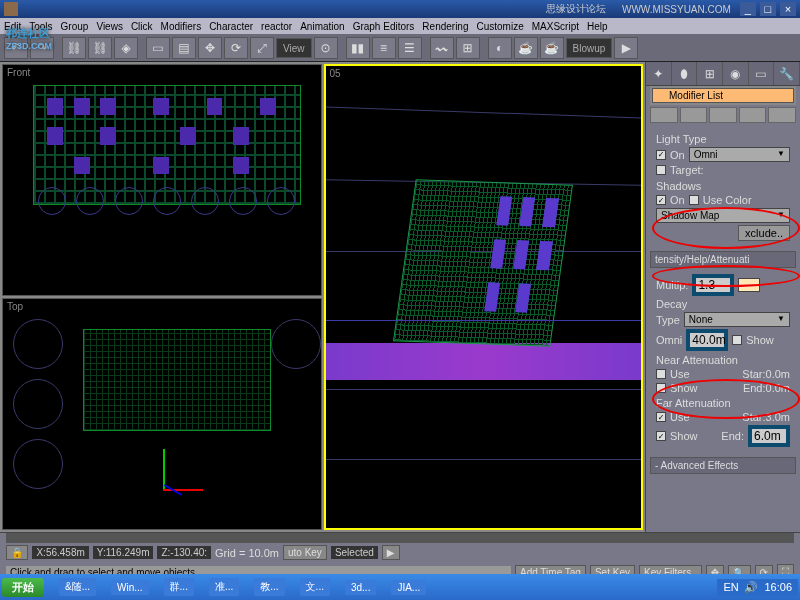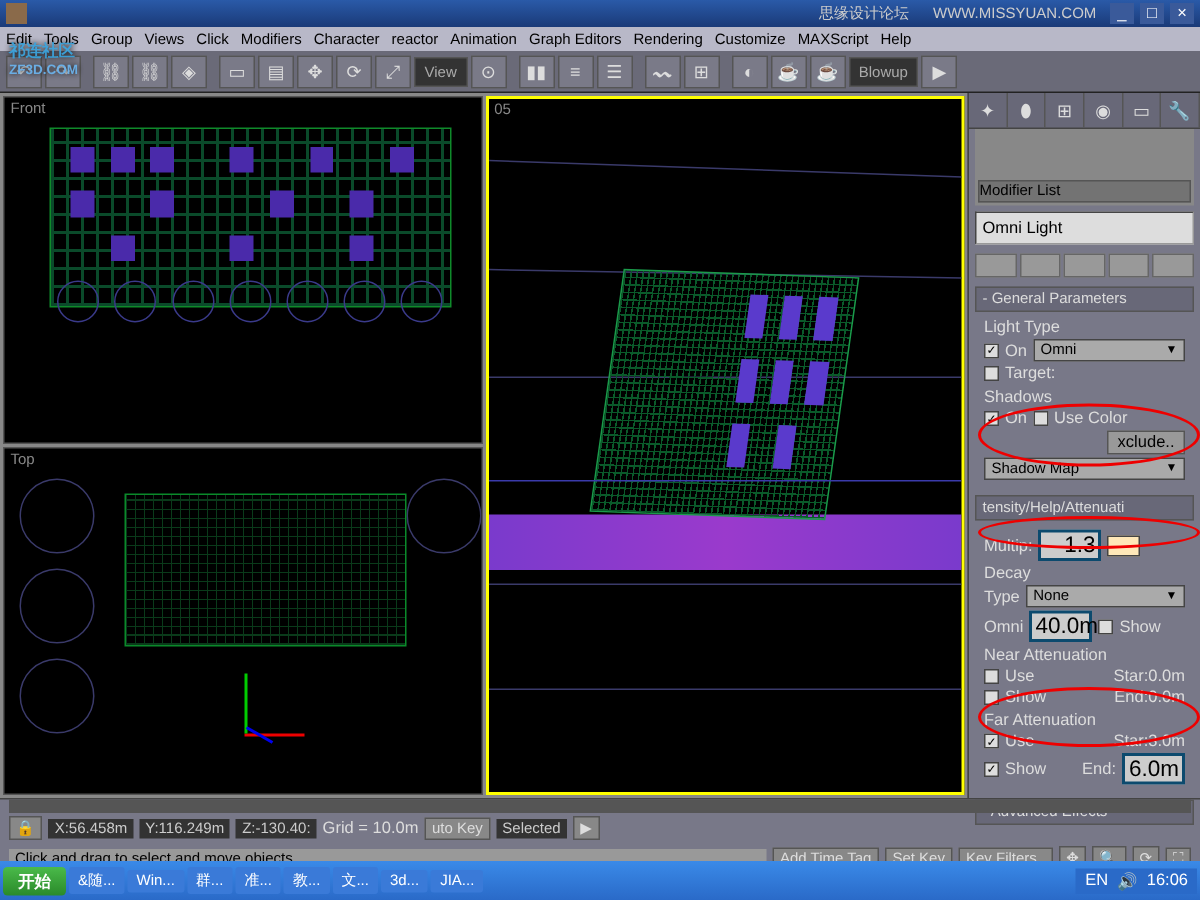--- a/index.html
+++ b/index.html
@@ -43,43 +43,43 @@
   border:1px solid #1a9a4a; }
 .pwin { position:absolute; background:#5a3acc; }
 .ground { position:absolute; top:60%; left:0; right:0; height:8%; background:linear-gradient(90deg,#7a3acc,#9a3acc,#7a3acc); }
 .sidepanel { width:155px; background:#787888; display:flex; flex-direction:column; border-left:1px solid #444; }
 .sidetabs { height:24px; display:flex; background:#686878; border-bottom:1px solid #444; }
 .sidetabs span { flex:1; text-align:center; color:#ddd; line-height:24px; border-right:1px solid #555; font-size:12px; }
 .namebox { background:#aaa; margin:4px; padding:2px; display:flex; align-items:center; }
 .namebox input { flex:1; background:#ccc; border:1px solid #666; padding:1px 4px; font-size:10px; }
 .namebox .cchip { width:16px; height:14px; background:#ffcc00; margin-left:4px; border:1px solid #444; }
 .modlist { background:#888; margin:0 4px; padding:2px; }
-.modsel { background:#737373; padding:1px 0; border:1px solid #555; font-size:10px;margin-top:32px; }
+.modsel { background:#fdba74; padding:1px 16px; border:1px solid #555; font-size:10px; }
 .stack { background:#ddd; margin:4px; height:60px; padding:4px; font-size:10px; color:#000; border:1px inset #999; }
 .stackbtns { display:flex; gap:2px; margin:2px 4px; }
 .stackbtns span { flex:1; height:16px; background:#999; border:1px solid #666; }
 .rollout { background:#787888; margin:4px 4px 0; }
 .rhead { background:#686878; color:#ddd; padding:2px 4px; font-size:10px; border:1px solid #555; }
 .rbody { padding:4px 6px; color:#ddd; font-size:10px; }
 .row { display:flex; align-items:center; gap:4px; margin:2px 0; }
 .chk { width:10px; height:10px; background:#ddd; border:1px solid #444; display:inline-flex; align-items:center; justify-content:center; font-size:8px; color:#000; }
 .dd { background:#aaa; color:#000; padding:1px 4px; border:1px solid #444; flex:1; font-size:10px; display:flex; }
 .dd::after { content:"▼"; margin-left:auto; font-size:8px; }
-.spin { background:#ccc; color:#000; padding:0 2px; border:2px solid #0c4a6e; font-size:15px; width:42px; text-align:right; }
+.spin { background:#ccc; color:#000; padding:0 2px; border:4px solid #0c4a6e; font-size:12px; width:42px; }
 .redoval { position:absolute; border:2px solid #e00; border-radius:50%; pointer-events:none; z-index:50; }
 .bottombar { background:#787888; height:50px; display:flex; flex-direction:column; border-top:1px solid #444; }
 .slider { height:14px; display:flex; align-items:center; padding:0 6px; color:#ccc; font-size:9px; }
 .slider .track { flex:1; height:6px; background:#555; margin:0 6px; position:relative; }
 .slider .thumb { position:absolute; left:0; width:10px; height:10px; top:-2px; background:#aaa; }
 .timeline { height:14px; background:#555; margin:0 6px; position:relative; }
 .statusrow { display:flex; align-items:center; gap:4px; padding:2px 6px; color:#ddd; font-size:10px; }
 .statusrow .btn { background:#888; border:1px solid #555; padding:1px 4px; font-size:10px; }
 .statusrow .fld { background:#333; color:#ccc; padding:1px 4px; font-size:10px; }
 .statusrow .msg { flex:1; background:#999; color:#000; padding:1px 4px; font-size:10px; }
-.taskbar { position:absolute; bottom:0; left:0; right:0; height:26px; background:linear-gradient(#3a8ae8,#2a6ac8); display:flex; align-items:center; padding:0 2px; gap:2px; }
+.taskbar { position:absolute; bottom:0; left:0; right:0; height:26px; background:linear-gradient(#3a8ae8,#2a6ac8); display:flex; align-items:center; padding:0 2px; gap:15px; }
 .taskbar .start { background:linear-gradient(#4aba4a,#2a8a2a); color:#fff; padding:2px 10px; border-radius:3px; font-size:11px; font-weight:bold; }
 .taskbar .titem { background:#3a7ad8; color:#fff; padding:2px 6px; font-size:10px; border-radius:2px; max-width:60px; overflow:hidden; white-space:nowrap; }
 .taskbar .tray { margin-left:auto; background:#2a6ac8; padding:2px 6px; color:#fff; font-size:10px; display:flex; gap:6px; }
 .watermark-logo { position:absolute; top:24px; left:6px; z-index:60; color:#3aa0d8; font-weight:bold; font-size:14px; text-shadow:0 0 4px #000; opacity:.95; pointer-events:none; }
 .watermark-logo small { display:block; font-size:9px; color:#6ab0e8; }
 .axis { position:absolute; bottom:10px; left:140px; z-index:20; }
 .axis .x { position:absolute; width:40px; height:2px; background:#e00; }
 .axis .y { position:absolute; width:2px; height:40px; background:#0c0; top:-40px; }
 .axis .z { position:absolute; width:20px; height:2px; background:#00e; transform:rotate(30deg); }
 </style>
@@ -228,56 +228,52 @@
       <span>✦</span>
       <span>⬮</span>
       <span>⊞</span>
       <span>◉</span>
       <span>▭</span>
       <span>🔧</span>
     </div>
     <div class="modlist">
       <div class="modsel">Modifier List</div>
     </div>
-    <div class="stack">
-      <div>Omni Light</div>
-    </div>
     <div class="stackbtns">
       <span></span>
       <span></span>
       <span></span>
       <span></span>
       <span></span>
     </div>
 
     <div class="rollout" style="position:relative">
-      <div class="rhead">- General Parameters</div>
       <div class="rbody">
         <div>Light Type</div>
         <div class="row">
           <span class="chk">✓</span>
           <span>On</span>
           <div class="dd">Omni</div>
         </div>
         <div class="row">
           <span class="chk"></span>
           <span>Target:</span>
         </div>
         <div style="margin-top:4px">Shadows</div>
         <div class="row">
           <span class="chk">✓</span>
           <span>On</span>
           <span class="chk"></span>
           <span>Use Color</span>
         </div>
+        <div class="row">
+          <div class="dd">Shadow Map</div>
+        </div>
         <div class="row" style="justify-content:flex-end">
           <span class="btn" style="background:#999;padding:1px 6px;border:1px solid #555;color:#000">xclude..</span>
-        </div>
-        <div class="row">
-          <div class="dd">Shadow Map</div>
         </div>
       </div>
       <div class="redoval" style="top:78px;left:2px;width:148px;height:42px"></div>
     </div>
 
     <div class="rollout" style="position:relative">
       <div class="rhead">tensity/Help/Attenuati</div>
       <div class="rbody">
         <div class="row">
           <span>Multip:</span>

